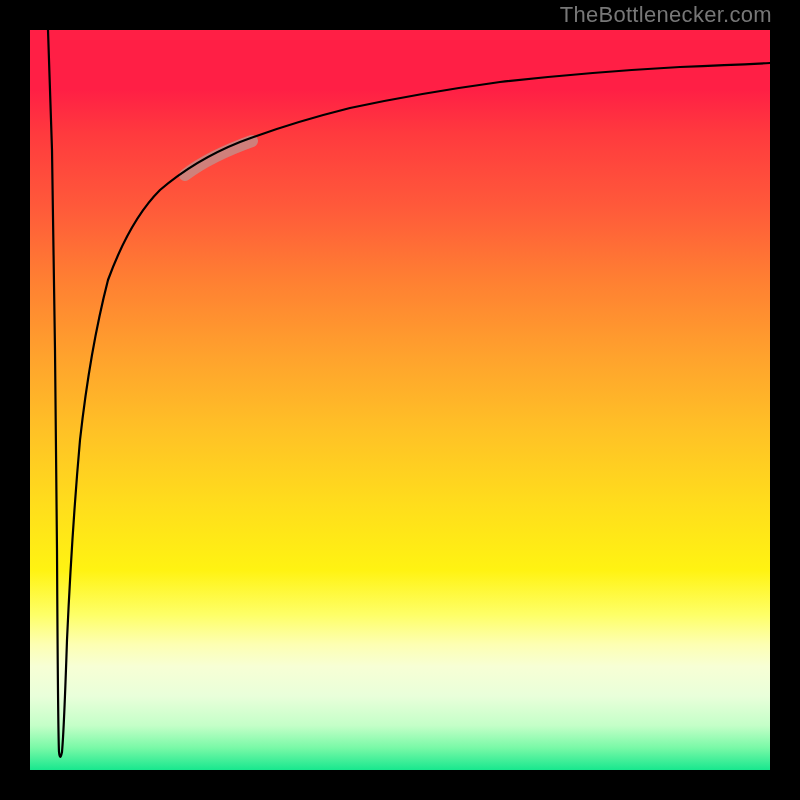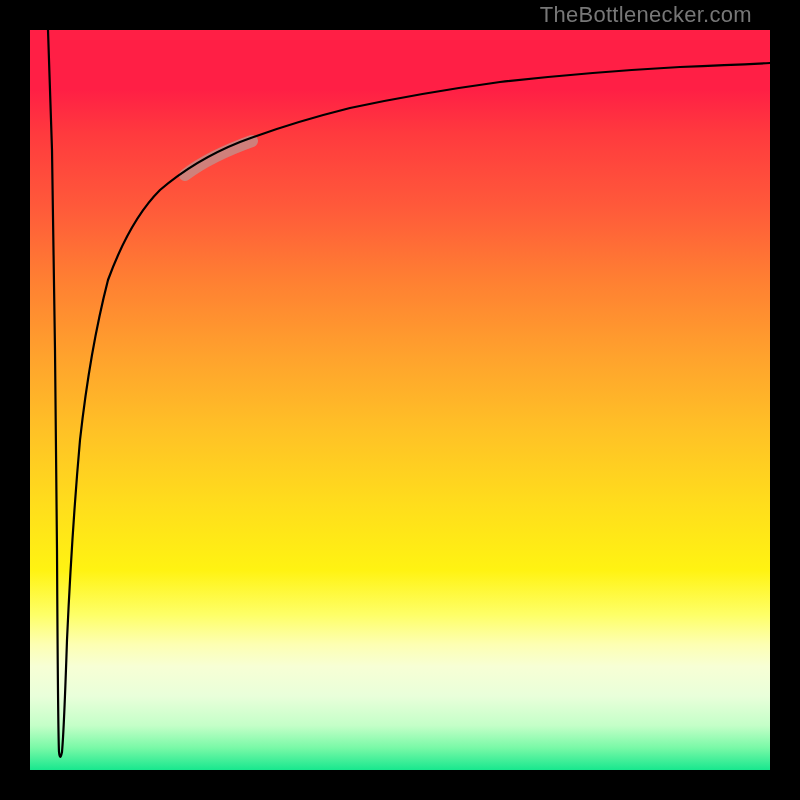--- a/index.html
+++ b/index.html
@@ -9,20 +9,21 @@
     height: 800px;
     overflow: hidden;
     font-family: Arial, Helvetica, sans-serif;
     background: #000;
   }
   .stage {
     position: relative;
     width: 760px;
     height: 800px;
     background: #000;
+    padding-left: 20px;
   }
   .watermark {
     position: absolute;
     top: 2px;
     right: 8px;
     color: #777;
     font-size: 22px;
     font-weight: 400;
     letter-spacing: 0.3px;
     z-index: 3;

